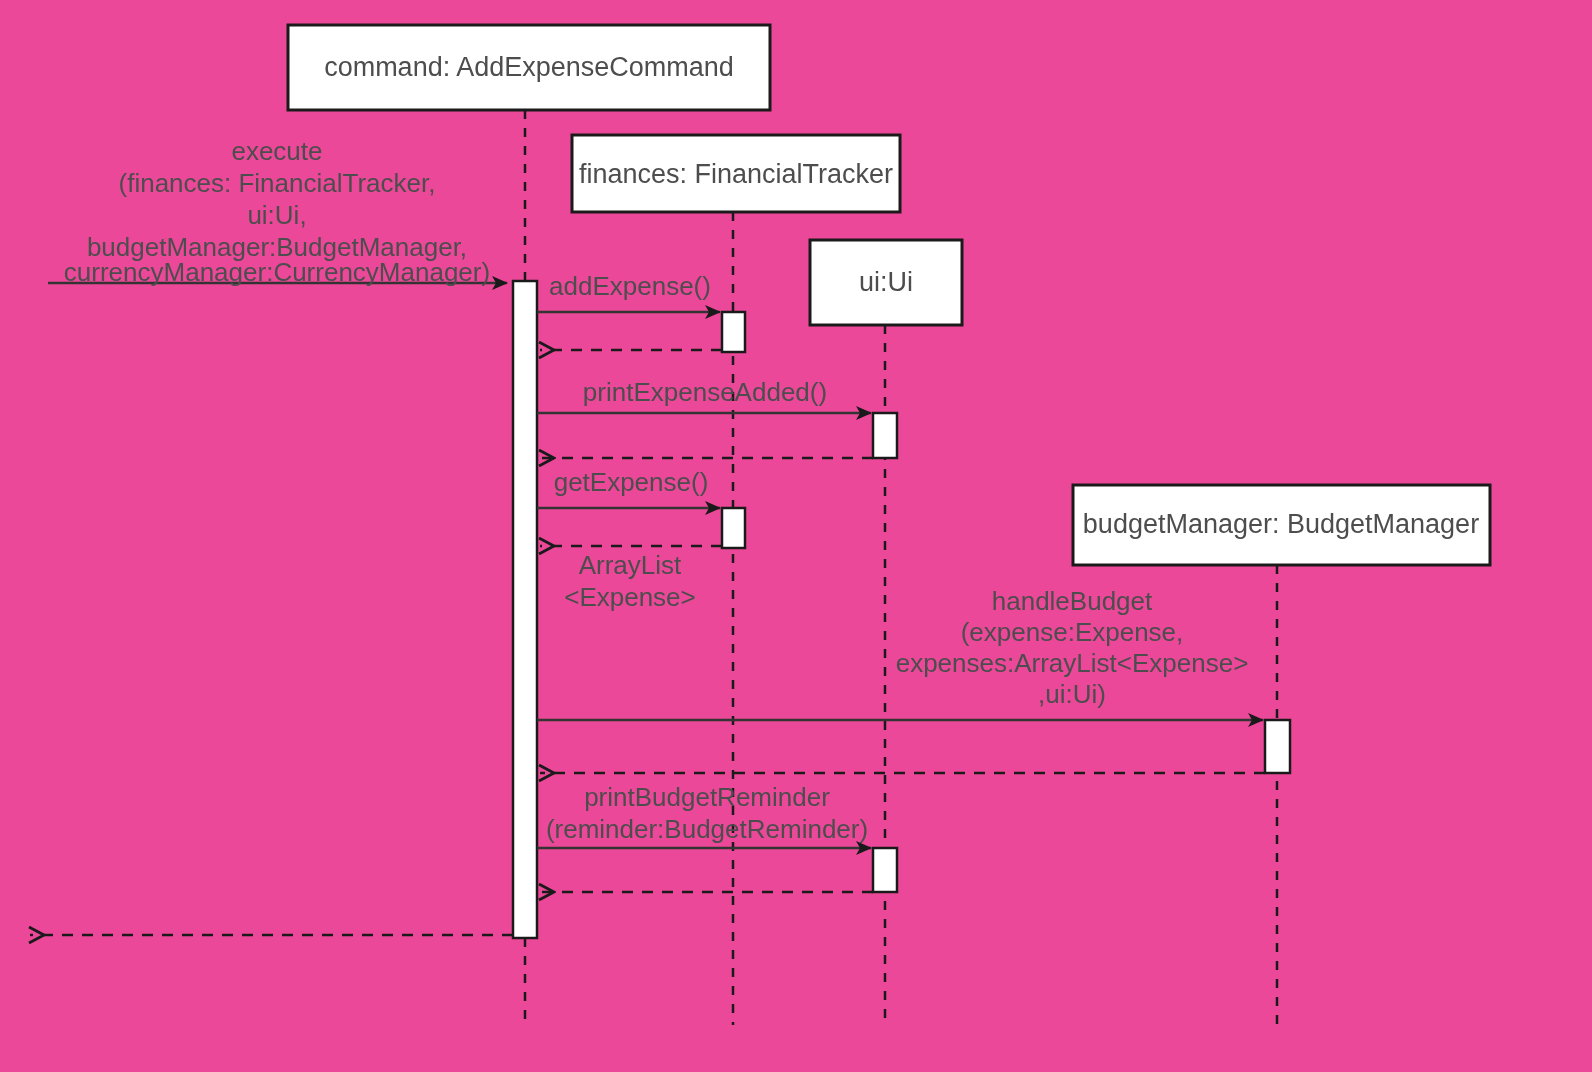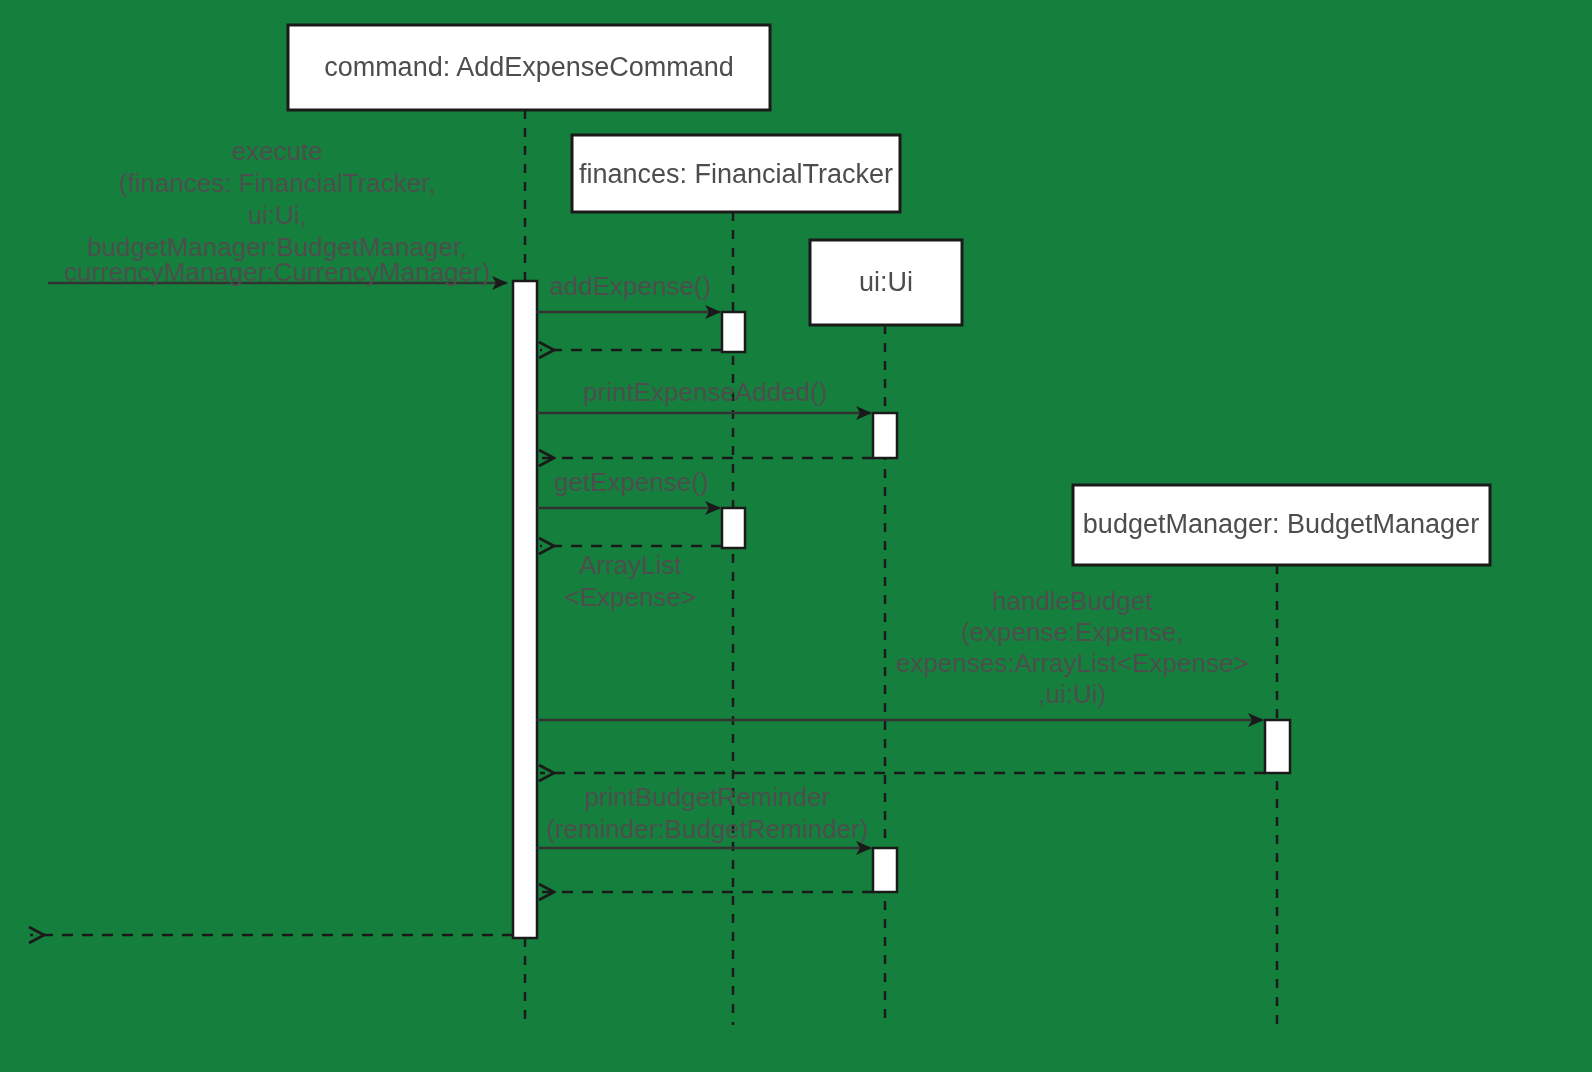--- a/index.html
+++ b/index.html
@@ -4,21 +4,21 @@
 <style>
   html, body {
     margin: 0;
     padding: 0;
     background: #ffffff;
   }
   #canvas {
     position: relative;
     width: 1592px;
     height: 1072px;
-    background: #15803d;
+    background: #ec4899;
     font-family: "Liberation Sans", sans-serif;
     overflow: hidden;
   }
   svg#diagram {
     position: absolute;
     top: 0;
     left: 0;
     width: 1592px;
     height: 1072px;
   }

